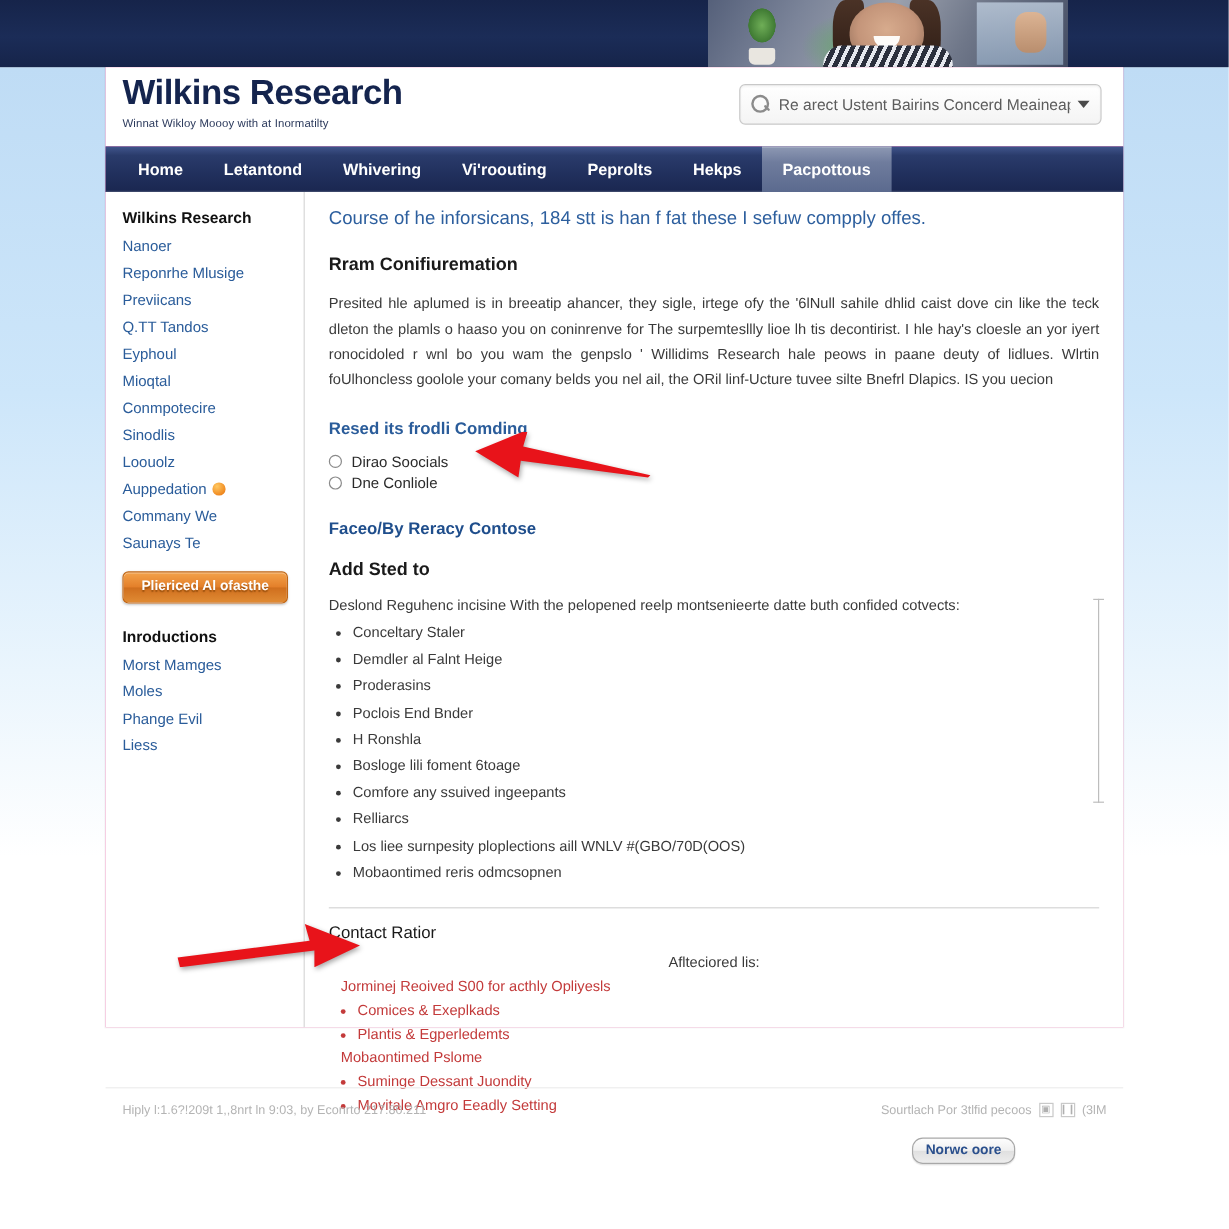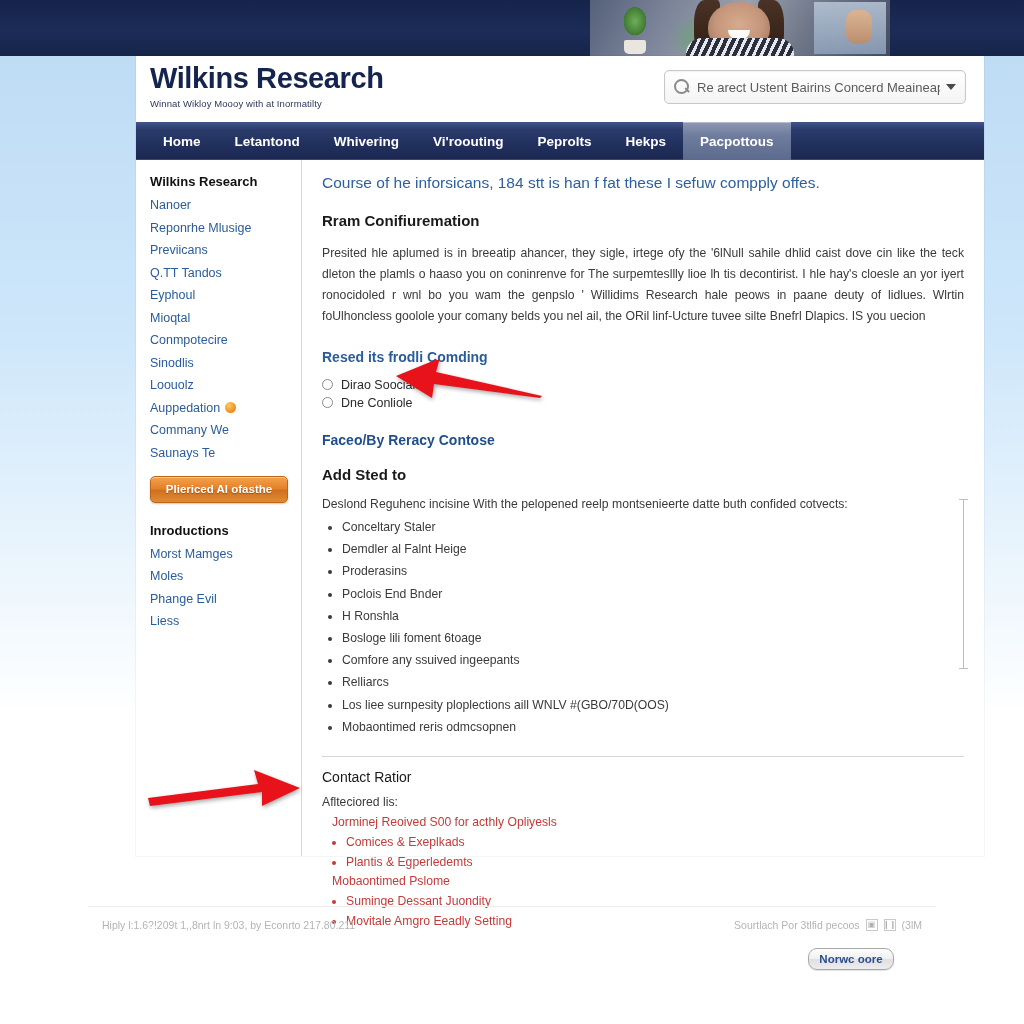--- a/index.html
+++ b/index.html
@@ -86,21 +86,20 @@
     width: 1024px; height: 968px;
     background: linear-gradient(180deg,#bfdcf5 0%, #cde6fa 28%, #eaf5fd 52%, #ffffff 68%, #ffffff 100%);
   }
 
   
   .site {
     position: absolute; left: 88px; top: 56px;
     width: 848px; height: 800px;
     background: #ec4899;
     box-shadow: 0 0 0 1px rgba(0,0,0,0.04);
-    margin-left: 48px;
   }
 
   
   .header {
     position: relative;
     height: 66px;
     background: #ffffff;
   }
   .logo {
     position: absolute; left: 14px; top: 8px;
@@ -306,20 +305,21 @@
   }
   .h-contact {
     font-size: 14px; font-weight: normal; color: #1a1a1a;
     margin-bottom: 10px;
     filter: blur(0.4px);
   }
   .contact-intro {
     font-size: 12.2px; color: #3a3a3a;
     filter: blur(0.55px);
     margin-bottom: 4px;
+    text-align: center;
   }
   .red-line {
     font-size: 12.2px; color: #c33a3a;
     filter: blur(0.5px);
     line-height: 1.62;
     margin-left: 10px;
   }
   ul.red-bullets {
     margin: 0; padding-left: 24px;
   }

